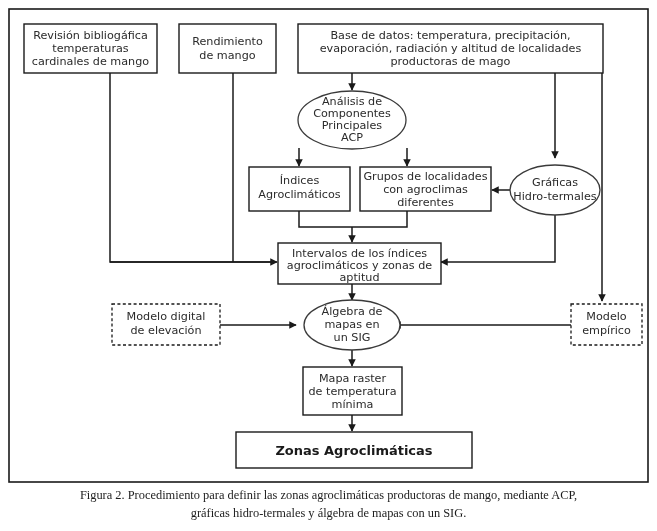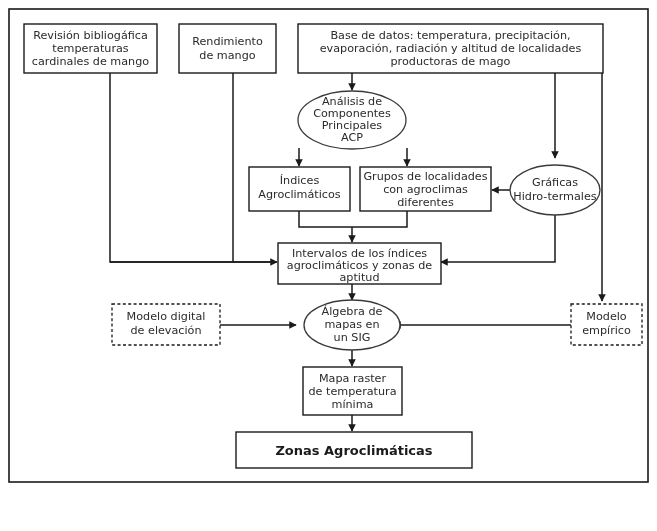--- a/index.html
+++ b/index.html
@@ -202,15 +202,17 @@
     </g>
 
     <g>
       <rect class="box" x="236" y="432" width="236" height="36"></rect>
       <text class="node-text bold" x="354" y="451">Zonas Agroclimáticas</text>
     </g>
 
   </svg>
 
   <div class="caption">
+    <span>Figura 2. Procedimiento para definir las zonas agroclimáticas productoras de mango, mediante ACP,</span>
+    <span>gráficas hidro-termales y álgebra de mapas con un SIG.</span>
   </div>
 
 </div>
 
 </body></html>

